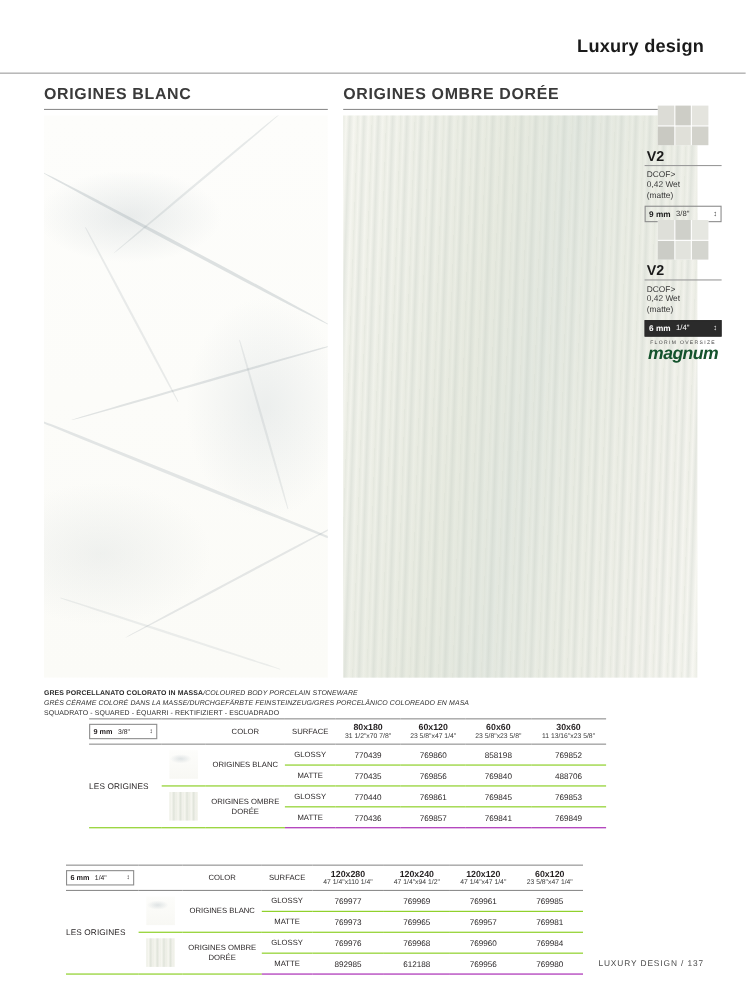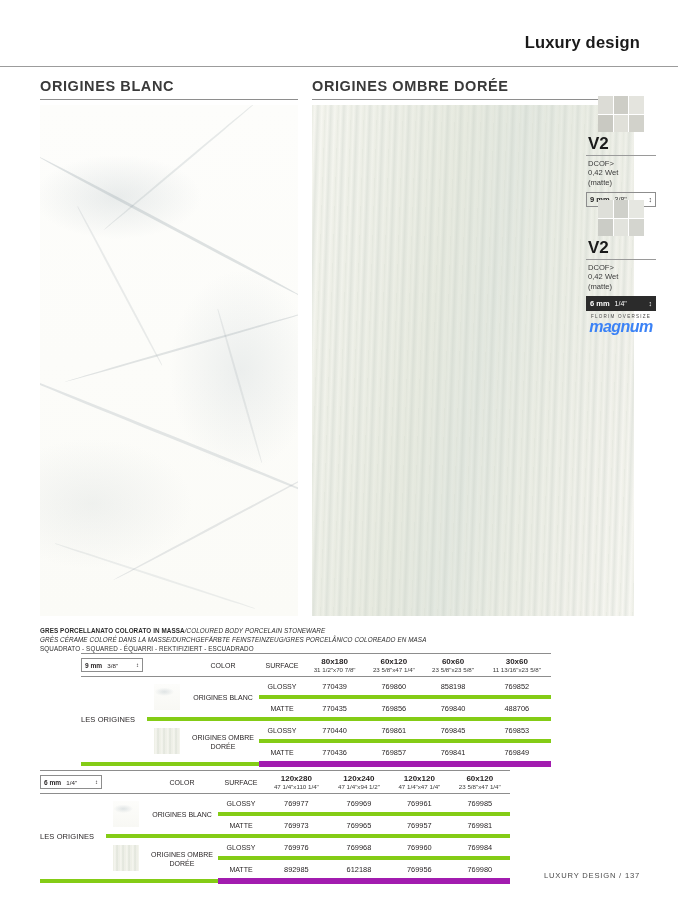--- a/index.html
+++ b/index.html
@@ -111,21 +111,21 @@
     height: 36px;
     margin: 0 auto;
     display: grid;
     grid-template-columns: 1fr 1fr 1fr;
     grid-template-rows: 1fr 1fr;
     gap: 1px;
     background: #ffffff;
   }
   .spec-swatch i { display: block; }
   .v-label {
-    font-size: 17px;
+    font-size: 13px;
     font-weight: bold;
     text-align: left;
     margin-top: 2px;
     padding-left: 2px;
     color: #1a1a1a;
   }
   .v-rule {
     height: 1px;
     background: #9a9a9a;
     margin-top: 1px;
@@ -176,21 +176,21 @@
   }
   .magnum-sub {
     font-size: 4.6px;
     letter-spacing: 1.2px;
     color: #4a4a4a;
   }
   .magnum-word {
     font-size: 16px;
     font-style: italic;
     font-weight: bold;
-    color: #3b82f6;
+    color: #14532d;
     letter-spacing: -0.5px;
     line-height: 16px;
   }
 
   
   .desc {
     position: absolute;
     left: 40px;
     top: 626px;
     font-size: 6.3px;
@@ -285,22 +285,22 @@
     text-align: center;
     font-size: 7px;
     vertical-align: middle;
   }
   .code-cell {
     text-align: center;
     font-size: 7.4px;
     vertical-align: middle;
     height: 18px;
   }
-  .rowline td { border-bottom: 4px solid #84cc16; }
-  .lastline td { border-bottom: 6px solid #a21caf; }
+  .rowline td { border-bottom: 1px solid #84cc16; }
+  .lastline td { border-bottom: 1px solid #a21caf; }
 
   
   .page-footer {
     position: absolute;
     right: 38px;
     bottom: 24px;
     font-size: 7.6px;
     letter-spacing: 0.8px;
     color: #4a4a4a;
   }
@@ -449,21 +449,21 @@
     <tr class="lastline">
       <td class="surface-cell">MATTE</td>
       <td class="code-cell">770436</td>
       <td class="code-cell">769857</td>
       <td class="code-cell">769841</td>
       <td class="code-cell">769849</td>
     </tr>
   </tbody>
     </table>
 
-  <table class="tbl" style="top:770px;">
+  <table class="tbl" style="top:786px;margin-left:20px;">
     <tbody>
         <tr class="hdr-row">
       <td class="thickness-cell" colspan="2">
         <div class="thick-box">
           <span class="mm">6 mm</span>
           <span class="inch">1/4"</span>
           <span class="arrows">↕</span>
         </div>
       </td>
       <td class="color-cell">COLOR</td>

